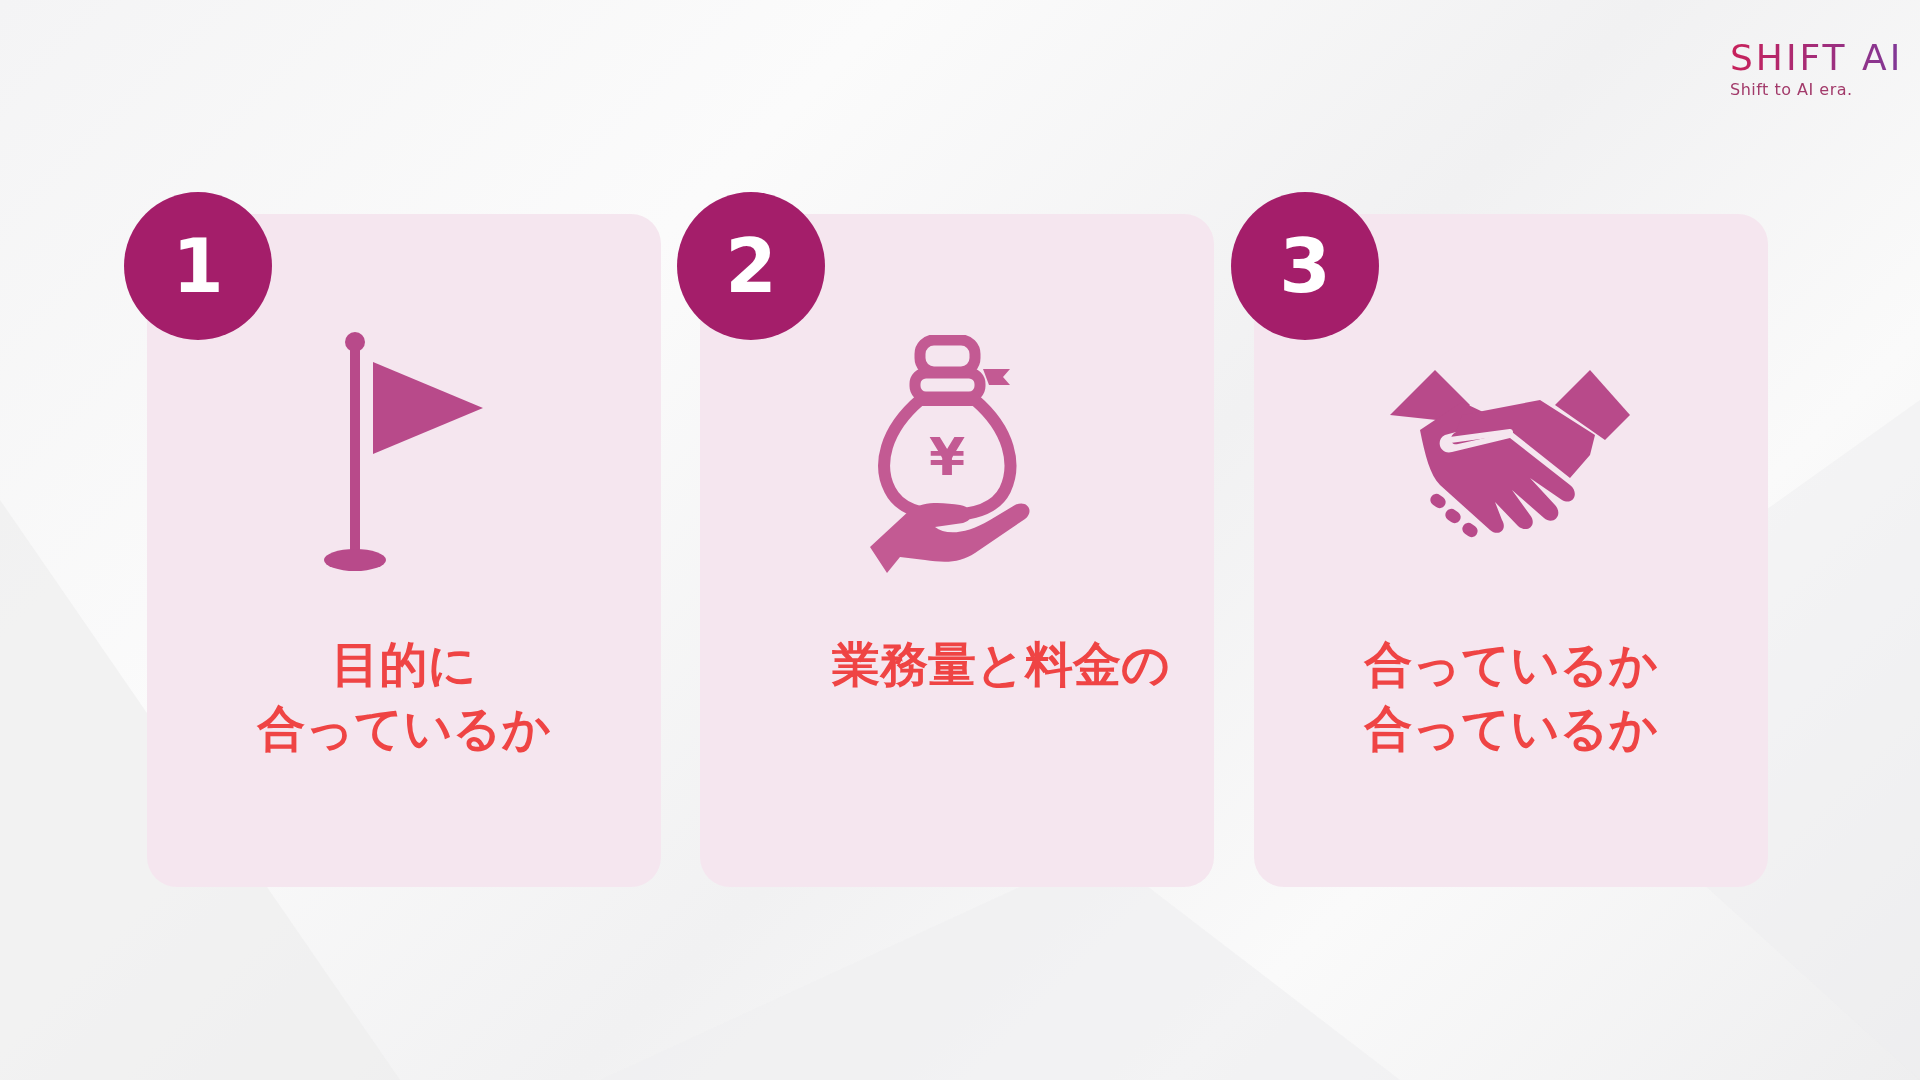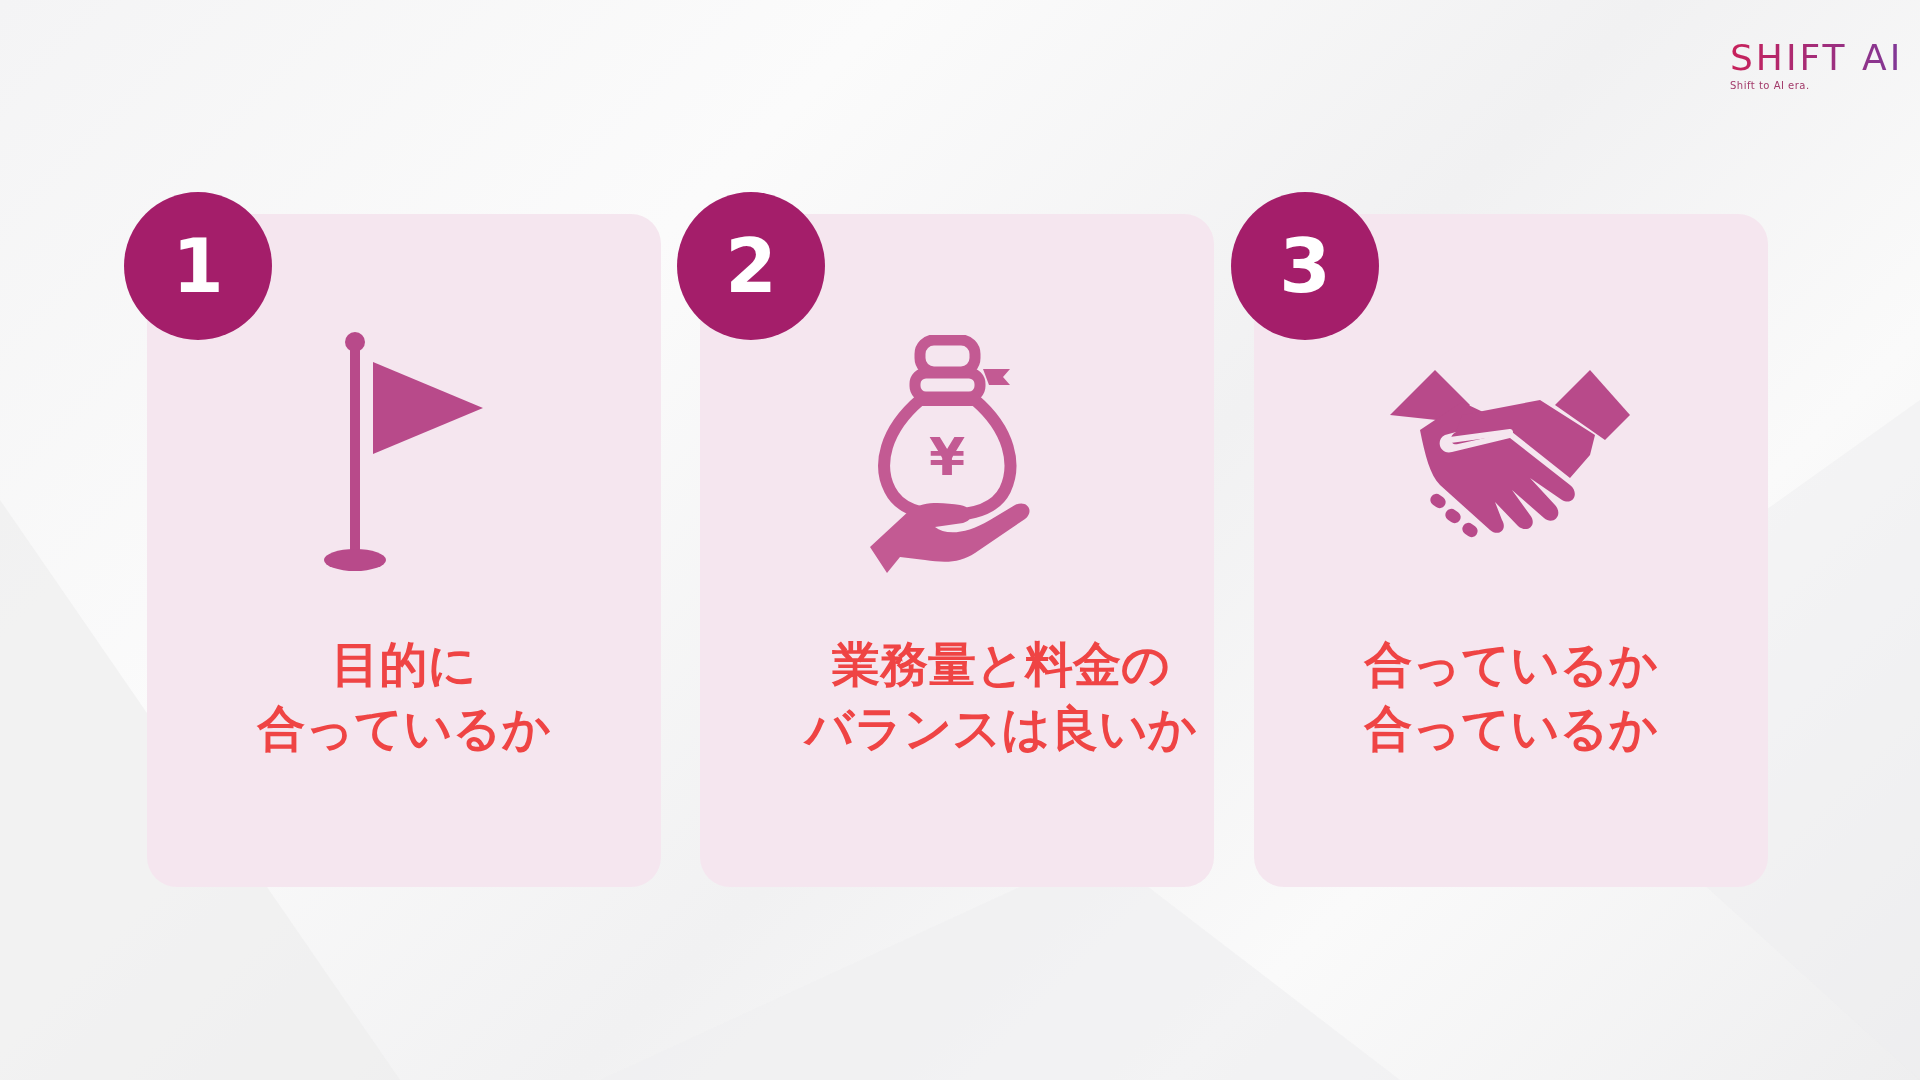--- a/index.html
+++ b/index.html
@@ -3,21 +3,21 @@
 <meta charset="utf-8">
 <style>
   html,body{margin:0;padding:0;}
   body{width:1920px;height:1080px;position:relative;overflow:hidden;
     background:linear-gradient(135deg,#f4f4f5 0%,#fbfbfb 30%,#f1f1f2 55%,#fafafa 75%,#eeeeef 100%);
     font-family:"DejaVu Sans","Liberation Sans",sans-serif;}
   .bgshape{position:absolute;pointer-events:none;}
   .logo{position:absolute;left:1695px;top:38px;width:185px;text-align:left;margin-left:35px;}
   .logo-main{font-family:"DejaVu Sans",sans-serif;font-size:36px;letter-spacing:3px;font-weight:400;
     background:linear-gradient(90deg,#c8215a,#7a3a9c);-webkit-background-clip:text;background-clip:text;color:transparent;line-height:40px;}
-  .logo-sub{font-size:10px;color:#a23a6a;margin-top:2px;letter-spacing:0.5px;}
+  .logo-sub{font-size:16px;color:#a23a6a;margin-top:2px;letter-spacing:0.5px;}
   .card{position:absolute;top:214px;width:514px;height:673px;background:#f5e6ef;border-radius:30px;}
   .badge{position:absolute;top:192px;width:148px;height:148px;border-radius:50%;background:#a41e6a;
     color:#fff;font-size:74px;font-weight:bold;display:flex;align-items:center;justify-content:center;
     font-family:"DejaVu Sans",sans-serif;}
   .icon{position:absolute;}
   .label{position:absolute;top:632px;width:514px;text-align:center;color:#ef4444;font-size:48px;font-weight:bold;line-height:64px;}
 </style>
 </head>
 <body>
 
@@ -50,21 +50,20 @@
 <svg class="icon" style="left:865px;top:335px" width="185" height="245" viewBox="0 0 185 245">
   <rect x="55" y="5" width="55" height="32" rx="14" fill="none" stroke="#c35a93" stroke-width="11"></rect>
   <rect x="50" y="38" width="65" height="24" rx="11" fill="none" stroke="#c35a93" stroke-width="11"></rect>
   <path d="M55,65 C20,95 12,130 25,155 C35,175 60,180 82,180 C105,180 130,175 140,155 C152,130 145,95 110,65 Z" fill="none" stroke="#c35a93" stroke-width="12"></path>
   <polygon points="118,34 145,34 138,42 145,50 124,50" fill="#c35a93"></polygon>
   <text x="82" y="140" text-anchor="middle" font-size="52" font-weight="bold" fill="#c35a93" font-family="DejaVu Sans,sans-serif">¥</text>
   <path d="M5,212 L45,175 C60,165 80,168 95,170 C108,172 110,185 98,188 L70,192 C80,200 100,200 125,185 L150,170 C162,164 170,176 160,184 L110,218 C95,228 80,228 60,225 L35,222 L22,238 Z" fill="#c35a93"></path>
 </svg>
 <div class="label" style="left:700px;padding-left:44px;">
   <div>業務量と料金の</div>
-  <div>バランスは良いか</div>
 </div>
 
 <div class="card" style="left:1254px;"></div>
 <div class="badge" style="left:1231px;">3</div>
 <svg class="icon" style="left:1390px;top:360px" width="245" height="195" viewBox="0 0 245 195">
   <polygon points="0,55 45,10 80,45 65,62" fill="#b84a8a"></polygon>
   <polygon points="165,45 200,10 240,55 215,80" fill="#b84a8a"></polygon>
   <path d="M30,70 L72,42 L110,60 L55,75 C45,80 50,95 62,92 L120,78 L180,125 C190,133 183,146 172,140 L140,118 L165,145 C174,155 163,166 154,158 L122,130 L140,155 C148,165 137,174 128,166 L105,142 L112,160 C118,170 108,177 100,170 L50,125 C40,115 35,95 30,70 Z" fill="#b84a8a"></path>
   <path d="M72,55 L150,40 L205,75 L200,95 L180,118 L122,72 L68,84 C60,86 58,76 66,72 Z" fill="#b84a8a"></path>
   <line x1="60" y1="80" x2="120" y2="72" stroke="#f5e6ef" stroke-width="6" stroke-linecap="round"></line>

